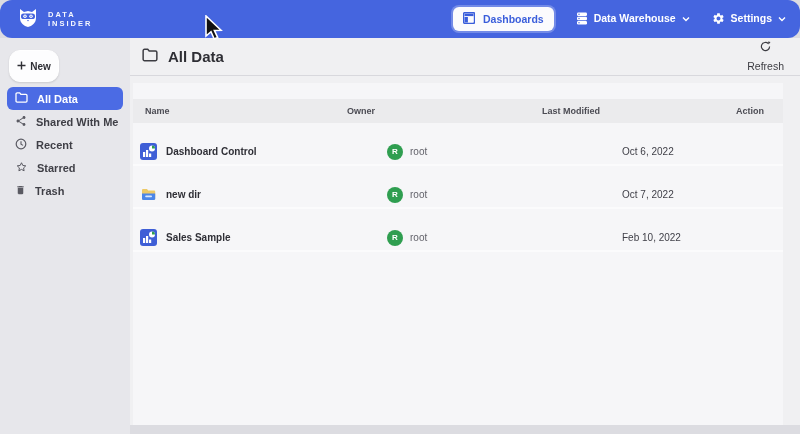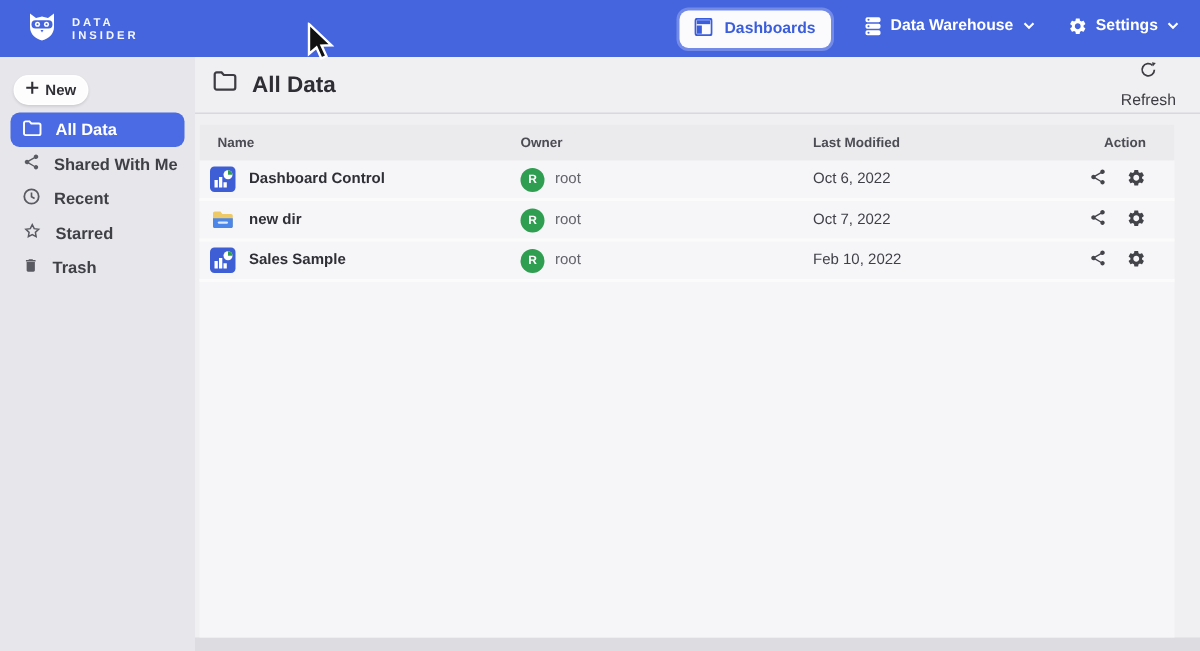--- a/index.html
+++ b/index.html
@@ -2,54 +2,54 @@
 <html><head>
 <meta charset="utf-8">
 <style>
   * { margin:0; padding:0; box-sizing:border-box; }
   html,body { width:800px; height:434px; overflow:hidden; }
   body { font-family:"Liberation Sans","DejaVu Sans",sans-serif; background:#dededf; }
   .app { position:relative; width:800px; height:434px; background:#dcdce1; overflow:hidden; }
 
   
   .topbar { position:absolute; top:0; left:0; width:800px; height:38px; background:#4565df;
-            display:flex; align-items:center; justify-content:space-between; padding:0 14px 0 16px; }
+            display:flex; align-items:center; justify-content:space-between; padding:0 14px 0 16px;border-radius:12px; }
   .brand { display:flex; align-items:center; gap:8px; }
   .brand-text { display:flex; flex-direction:column; line-height:9px; }
   .brand-text span { color:rgba(255,255,255,.95); font-size:7.5px; font-weight:bold; letter-spacing:2px; }
   .topnav { display:flex; align-items:center; gap:22px; }
   .nav-item { display:flex; gap:6px; color:#fff; font-size:10.5px; font-weight:bold; cursor:pointer; }
   .dash-btn { background:#fbfbfd; border-radius:6px; padding:5px 10px; color:#3a5edb;
               display:flex; align-items:center; gap:8px; font-size:10.5px; font-weight:bold;
               box-shadow:0 0 0 2px rgba(255,255,255,.25); cursor:pointer; }
 
   
   .sidebar { position:absolute; top:38px; left:0; width:130px; height:396px; background:#e7e7eb; padding-top:12px; }
-  .new-btn { margin-left:9px; width:50px; height:20px; background:#fdfdfe; border:1px solid #fff; border-radius:11px;
+  .new-btn { margin-left:9px; width:50px; height:32px; background:#fdfdfe; border:1px solid #fff; border-radius:11px;
              display:flex; align-items:center; justify-content:center; gap:4px;
              font-size:10px; font-weight:bold; color:#2f2f35; box-shadow:0 1px 2px rgba(0,0,0,.12); cursor:pointer; }
   .side-list { margin-top:5px; }
   .side-item { height:23px; margin:0 7px; padding-left:8px; display:flex; align-items:center; gap:9px;
                font-size:11px; font-weight:bold; color:#3f3f46; border-radius:6px; cursor:pointer; }
   .side-item svg { flex:0 0 auto; }
   .side-item.active { background:#4b6be4; color:#fff; }
 
   
   .main { position:absolute; top:38px; left:130px; width:670px; height:387px; background:#f0f0f2; }
   .page-header { position:absolute; top:0; left:0; right:0; height:38px; display:flex; align-items:center;
                  padding:0 16px 0 12px; border-bottom:1px solid #d8d8dd; }
   .page-title { font-size:15px; font-weight:bold; color:#2e2e34; margin-left:10px; }
   .refresh { margin-left:auto; display:flex; align-items:center; gap:6px; font-size:10.5px; color:#3c3c42; cursor:pointer;flex-direction:column; }
 
   
   .table-panel { position:absolute; top:45px; left:3px; width:650px; bottom:0; background:#f6f6f8; }
-  .trow { display:grid; grid-template-columns:202px 195px 194px 59px; align-items:center; }
+  .trow { display:grid; grid-template-columns:202px 195px 194px 59px; align-items:center;margin-top:16px; }
   .thead { height:24px; background:#ebebed; font-size:9px; font-weight:bold; color:#4c4c54; }
   .thead > div { padding-left:12px; }
-  .data-row { height:27px; border-bottom:2px solid #fbfbfc; font-size:10px; }
+  .data-row { height:27px; border-bottom:2px solid #fbfbfc; font-size:10px;gap:40px; }
   .cell-name { display:flex; align-items:center; gap:9px; padding-left:7px; font-weight:bold; color:#2f2f36; }
   .cell-owner { display:flex; align-items:center; gap:7px; padding-left:12px; color:#63636b; }
   .avatar { width:16px; height:16px; border-radius:50%; background:#2f9e50; color:#fff; font-size:8px; font-weight:bold;
             display:flex; align-items:center; justify-content:center; }
   .cell-date { padding-left:12px; color:#3f3f47; }
   .cell-action { display:flex; align-items:center; gap:13px; justify-content:flex-start; padding-left:2px; }
   .cell-action svg { cursor:pointer; }
 
   
   .ficon { width:17px; height:17px; border-radius:3px; position:relative; flex:0 0 auto; }

